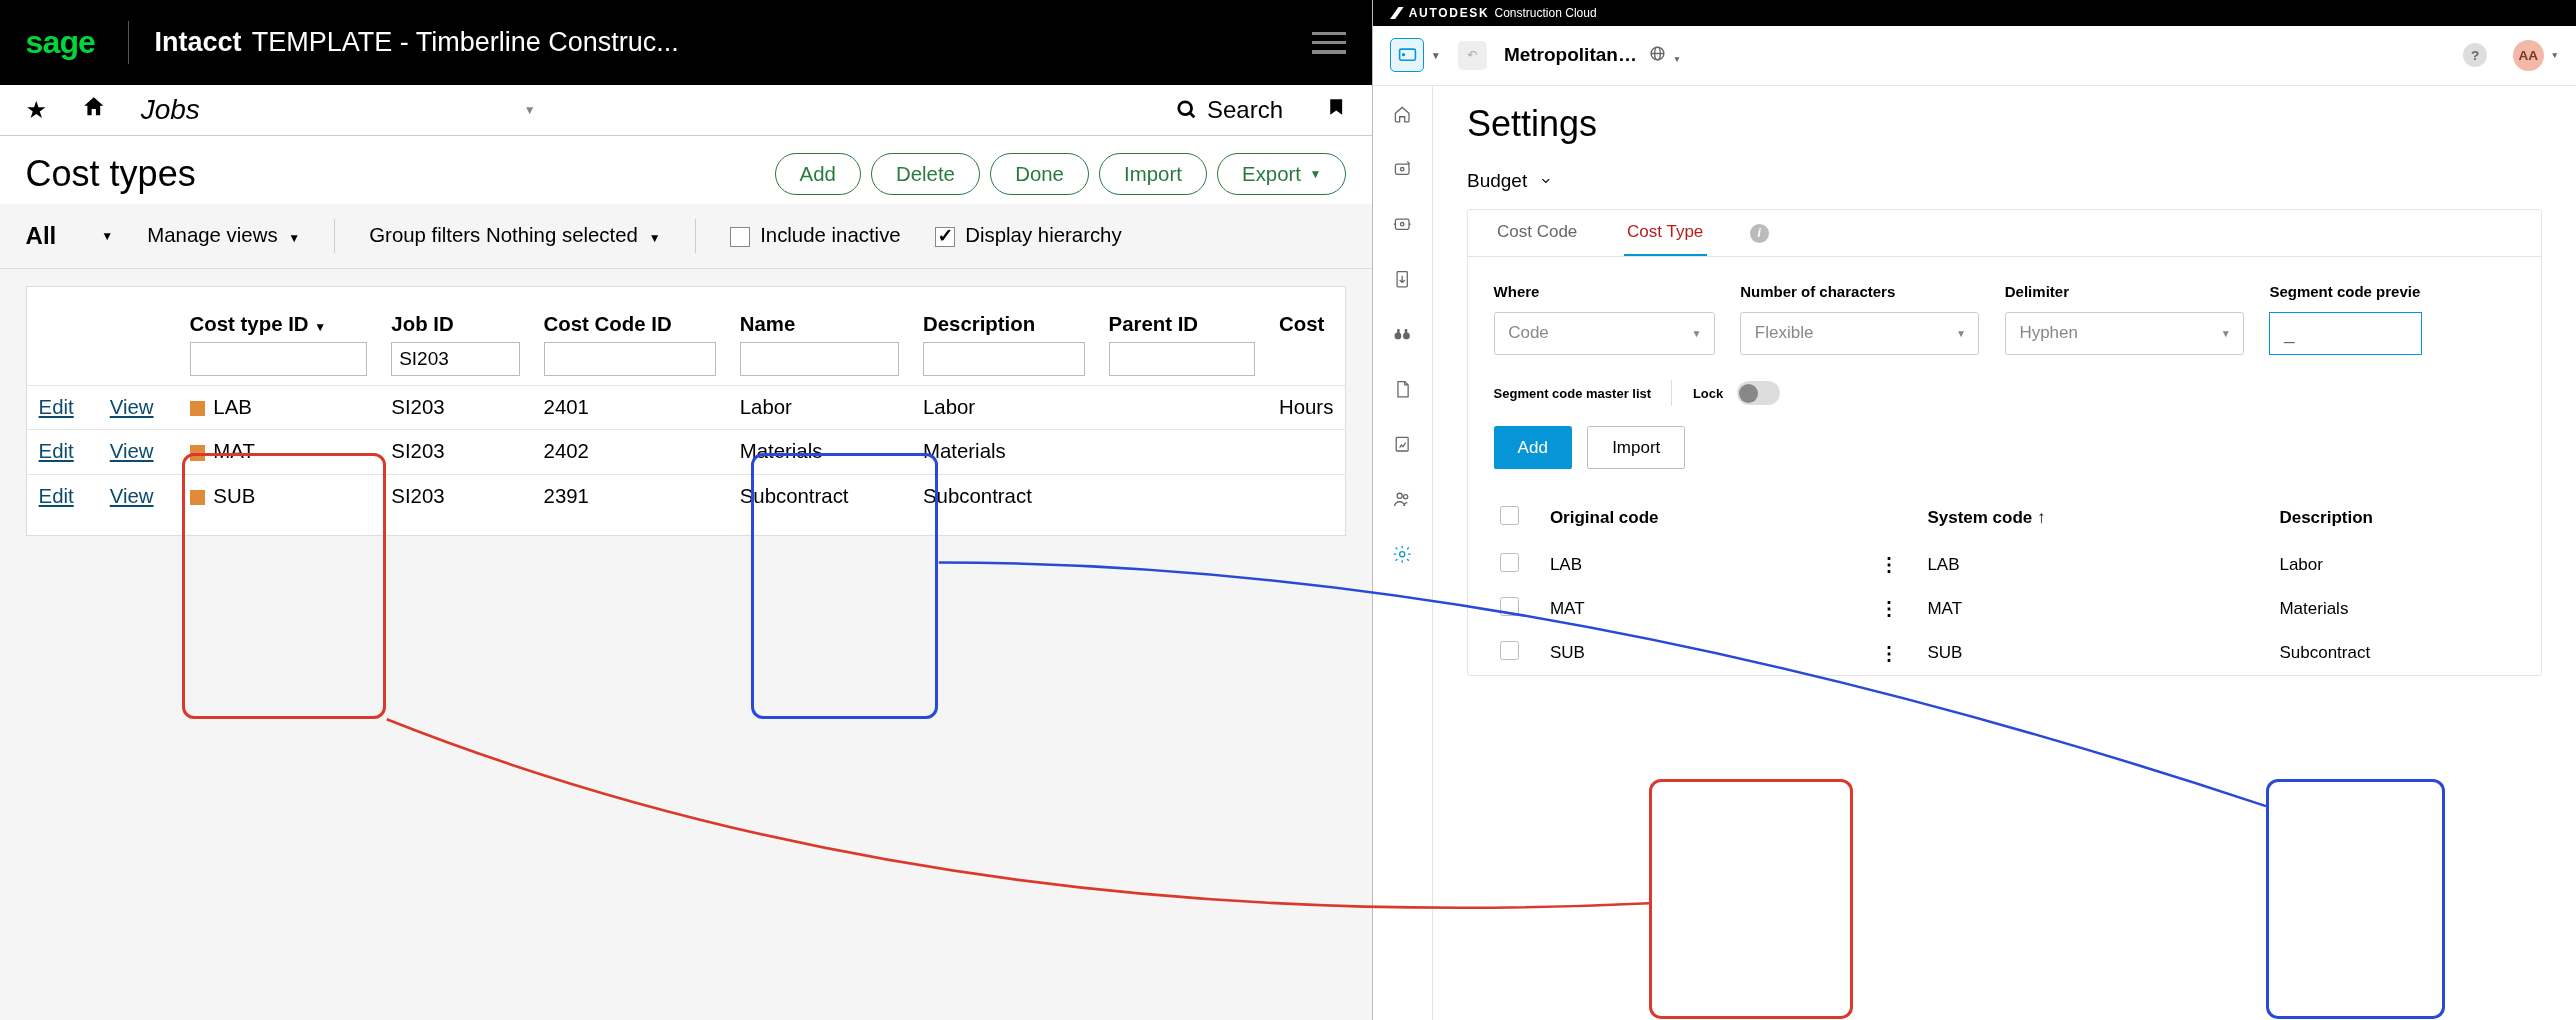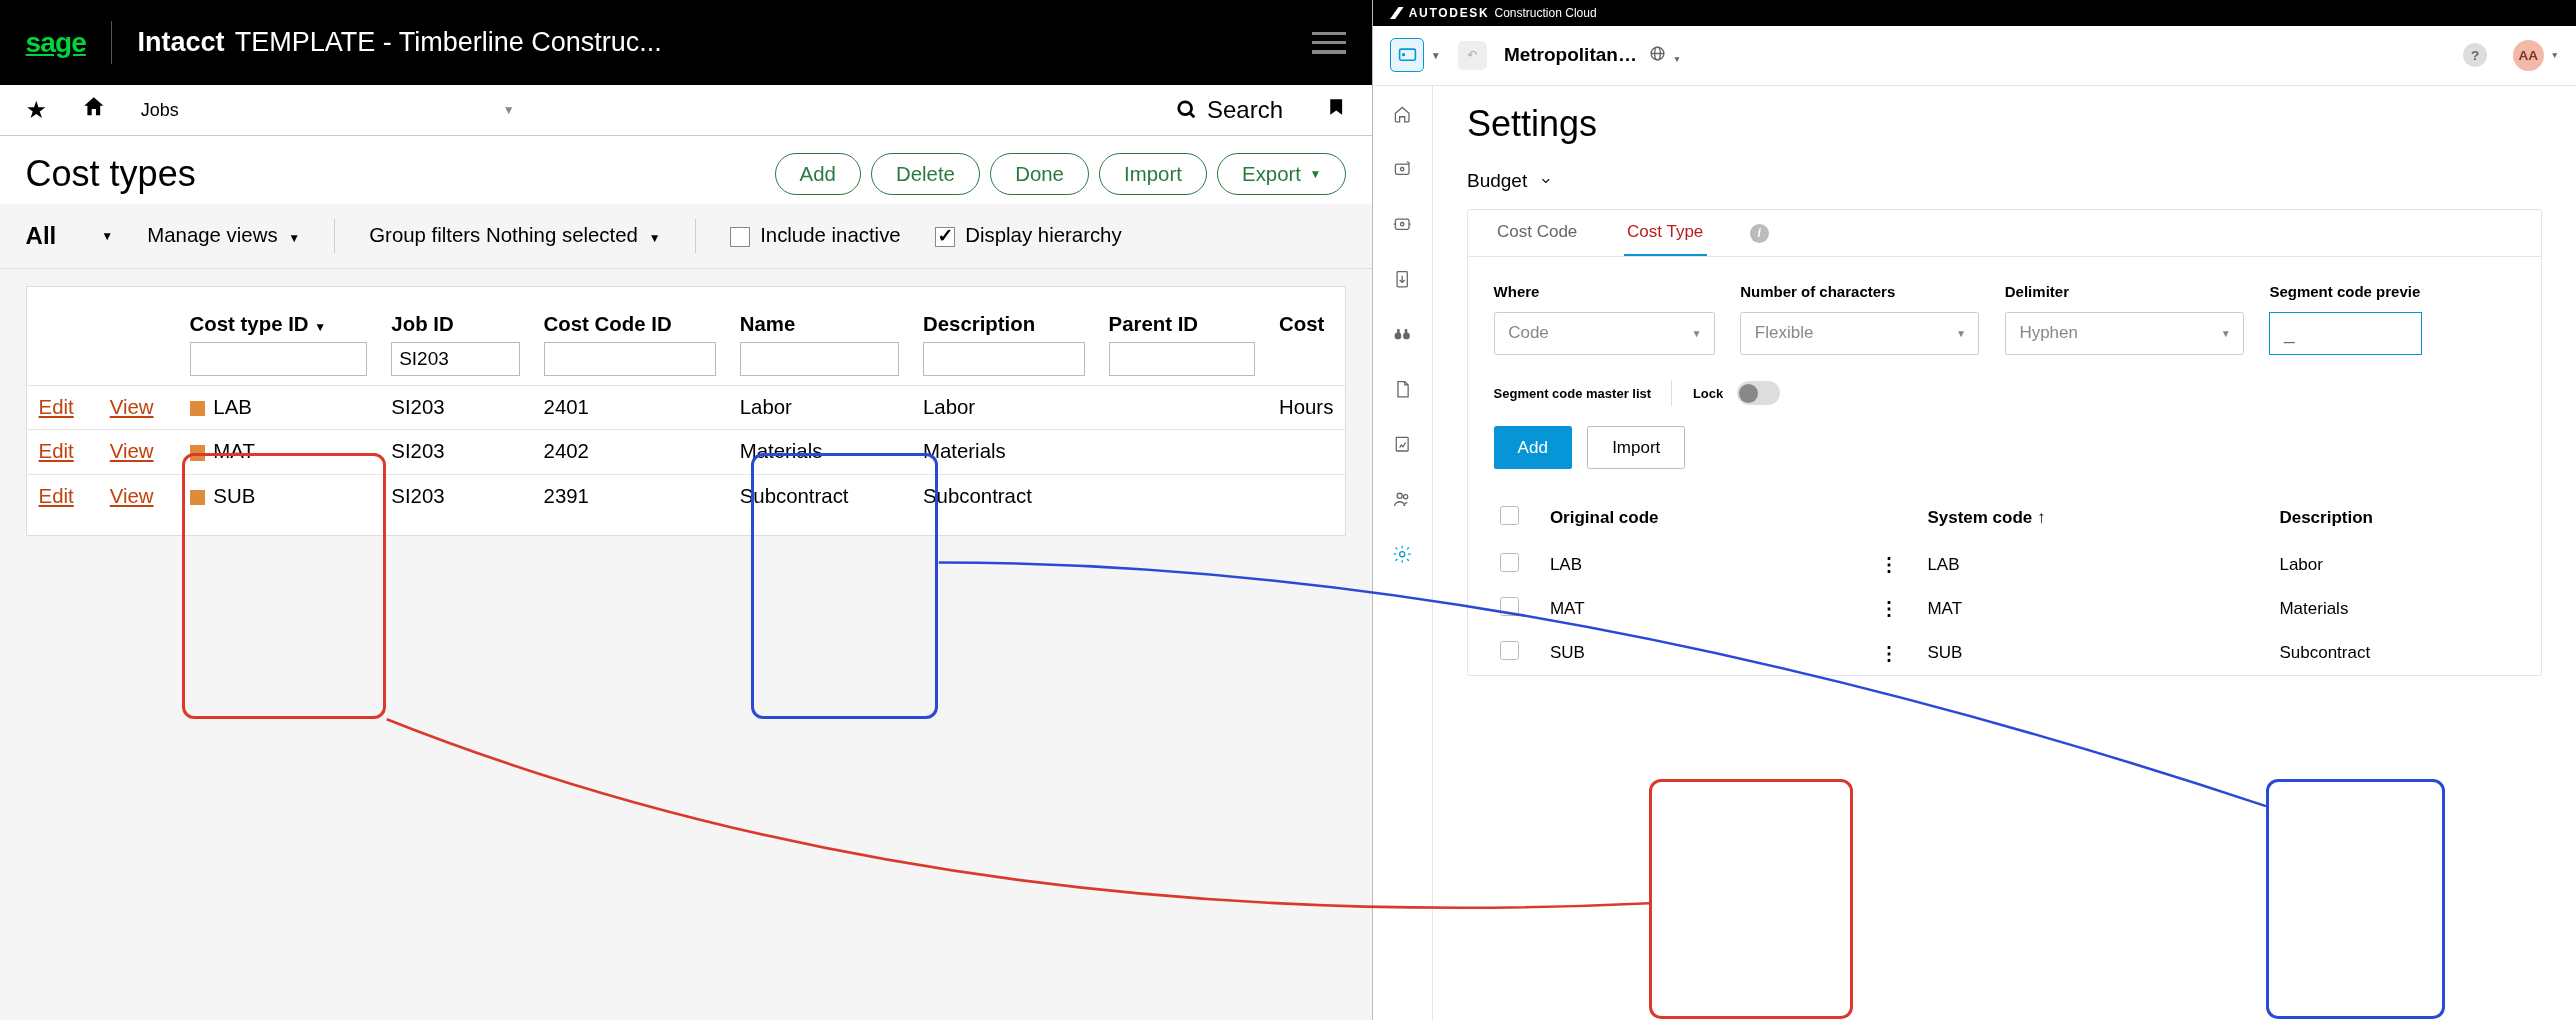--- a/index.html
+++ b/index.html
@@ -3,30 +3,30 @@
 <meta charset="utf-8">
 <style>
 * { box-sizing: border-box; margin: 0; padding: 0; }
 body { font-family: -apple-system, BlinkMacSystemFont, "Segoe UI", Arial, sans-serif; font-size: 12px; background: #fff; width: 2576px; height: 1021px; overflow: hidden; position: relative; transform-origin: top left; }
 .split { display: flex; width: 100%; height: 100%; }
 .left { width: 1373px; flex-shrink: 0; border-right: 0.9px solid #bbb; display: flex; flex-direction: column; }
 .right { flex: 1; display: flex; flex-direction: column; }
 
 
 .sage-top { background: #000; color: #fff; height: 85px; display: flex; align-items: center; padding: 0 25.6px; position: relative; }
-.sage-logo { color: #00d639; font-size: 28px; font-weight: bold; margin-right: 25px; letter-spacing: -0.9px; text-decoration: underline; }
+.sage-logo { color: #00d639; font-size: 32px; font-weight: bold; margin-right: 33px; letter-spacing: -0.9px; }
 .sage-div { border-left: 0.9px solid #555; height: 43px; margin-right: 25.6px; }
 .sage-intacct { font-size: 27px; font-weight: 600; margin-right: 10.2px; }
 .sage-template { font-size: 27px; font-weight: 400; }
 .sage-ham { position: absolute; right: 25.6px; top: 25.6px; }
 .sage-ham div { width: 34px; height: 3.4px; background: #888; margin: 6px 0; }
 
 .sage-nav { height: 51px; display: flex; align-items: center; padding: 0 25.6px; border-bottom: 0.9px solid #ccc; background: #fff; }
 .sage-nav .nicon { font-size: 24px; margin-right: 34px; }
-.sage-nav .jobs { font-size: 18px; font-weight: 500; }
+.sage-nav .jobs { font-size: 28px; font-weight: 500; font-style: italic; }
 .sage-nav .jobs-caret { font-size: 12px; margin-left: 324px; color: #888;}
 .sage-nav .spacer { flex: 1; }
 .sage-nav .search { font-size: 24px; font-weight: 500; display:flex; align-items:center;}
 .sage-nav .search svg {margin-right:8.5px;}
 .sage-nav .bm { margin-left: 43px; font-size: 24px; }
 
 .sage-act { display: flex; align-items: center; padding: 17px 25.6px 8.5px; }
 .sage-act h1 { font-size: 36px; font-weight: 400; }
 .sage-act .actsp { flex: 1; }
 .obtn { border: 1.7px solid #2a7a3f; color: #2a7a3f; background: #fff; border-radius: 851px; padding: 8.5px 24px; font-size: 20.4px; margin-left: 10.2px; cursor: pointer; display:flex; align-items:center;}
@@ -39,21 +39,21 @@
 .sage-filter .chk { width: 20.4px; height: 20.4px; border: 1.7px solid #888; display: inline-block; vertical-align: middle; margin-right: 10.2px; background:#fff;}
 .sage-filter .chk.on::after { content: "✓"; font-size:19px; position:relative; top:-3.4px; left:1.7px; font-weight:bold;}
 .fdiv {border-left:0.9px solid #ccc; height:34px; margin-right:34px;}
 
 .sage-grid { padding: 17px 25.6px; background: #f5f5f5; flex:1; }
 .grid-inner {background:#fff; padding:17px 0; border:0.9px solid #ddd; overflow-x:auto;}
 table.ctbl { border-collapse: collapse; width: 100%; font-size: 20.4px; }
 table.ctbl th { text-align: left; padding: 8.5px 12px; font-weight: 600; white-space:nowrap; vertical-align:top;}
 table.ctbl th input {width:100%; height:34px; border:0.9px solid #bbb; font-size:19px; padding:0 6.8px; margin-top:6.8px;}
 table.ctbl td { padding: 10.2px 12px; border-top: 0.9px solid #e5e5e5; white-space:nowrap;}
-.actlink { color: #c2410c; text-decoration: underline; margin-right: 12px; }
+.actlink { color: #0c4a6e; text-decoration: underline; margin-right: 12px; }
 .orange-sq { width: 15.3px; height: 15.3px; background: #e08b3a; display: inline-block; vertical-align: middle; margin-right: 8.5px; }
 
 
 .hlbox {position:absolute; border:3.4px solid; border-radius:12px; pointer-events:none;}
 
 
 .acc-top {background:#000; color:#fff; height:25.6px; display:flex; align-items:center; padding:0 17px; font-size:13.6px;}
 .acc-top .alogo {font-weight:bold; letter-spacing:1.7px; font-size:12px;}
 .acc-top .acc {margin-left:5.1px; font-size:12px;}
 .acc-hdr {height:60px; display:flex; align-items:center; padding:0 17px; border-bottom:0.9px solid #e5e5e5;}

